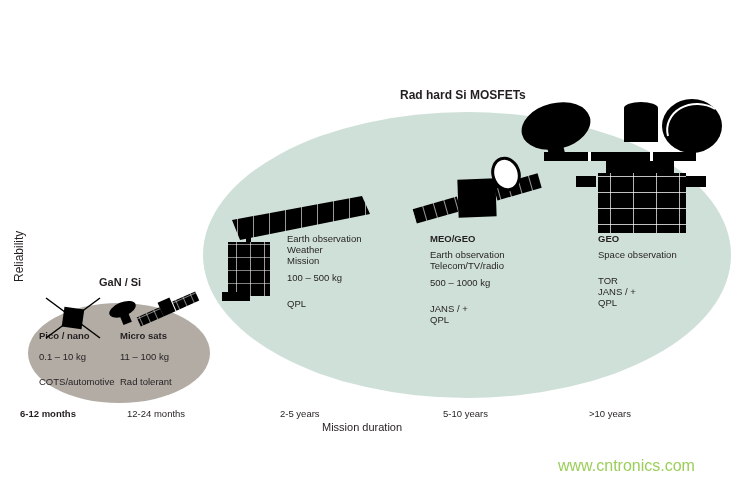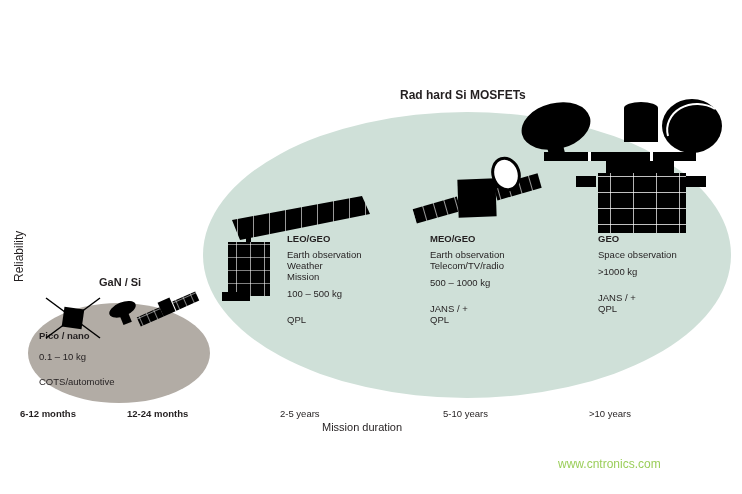--- a/index.html
+++ b/index.html
@@ -15,39 +15,39 @@
   }
   .ellipse{position:absolute;border-radius:50%;}
   .ellipse-rad{left:203px;top:112px;width:528px;height:286px;background:var(--radhard_ellipse);}
   .ellipse-gan{left:28px;top:303px;width:182px;height:100px;background:var(--gan_ellipse);}
   .y-label{
     position:absolute;left:12px;top:282px;font-size:12px;
     transform:rotate(-90deg);transform-origin:0 0;white-space:nowrap;
   }
   .x-title{position:absolute;left:322px;top:421px;font-size:11px;}
   .tick{position:absolute;top:408px;font-size:9.5px;white-space:nowrap;}
-  .tick-0{left:20px;font-weight:bold;} .tick-1{left:127px;font-weight:bold;} .tick-2{left:280px;} .tick-3{left:443px;} .tick-4{left:589px;}
+  .tick-0{left:20px;font-weight:bold;} .tick-1{left:127px;} .tick-2{left:280px;} .tick-3{left:443px;} .tick-4{left:589px;}
   .rad-title{position:absolute;left:400px;top:88px;font-size:12px;font-weight:700;white-space:nowrap;}
   .gan-title{position:absolute;left:80px;top:276px;font-size:11px;font-weight:700;white-space:nowrap;margin-left:19px;}
   .rad-col{position:absolute;top:233px;width:140px;font-size:9.5px;line-height:11px;}
   .rad-col-0{left:287px;} .rad-col-1{left:430px;} .rad-col-2{left:582px;margin-left:16px;}
   .col-name{font-weight:700;margin-bottom:5px;}
   .mass{margin-top:6px;}
   .grades{margin-top:15px;}
   .gan-col{position:absolute;top:330px;width:82px;font-size:9.5px;line-height:12px;}
   .gan-col-0{left:39px;} .gan-col-1{left:120px;}
   .gan-col .mass{margin-top:9px;}
   .gan-col .grade{margin-top:13px;}
   .sat{position:absolute;}
   .sat-pico{left:42px;top:292px;}
   .sat-micro{left:106px;top:281px;}
   .sat-leo{left:222px;top:192px;}
   .sat-meo{left:412px;top:143px;}
   .sat-geo{left:518px;top:96px;}
-  .watermark{position:absolute;left:558px;top:457px;font-size:12px;color:var(--watermark);white-space:nowrap;}
+  .watermark{position:absolute;left:558px;top:457px;font-size:16px;color:var(--watermark);white-space:nowrap;}
 </style>
 </head>
 <body>
 
 <div class="canvas">
 
   <div class="ellipse ellipse-rad"></div>
   <div class="ellipse ellipse-gan"></div>
 
   <div class="y-label">Reliability</div>
@@ -59,23 +59,27 @@
   <span class="tick tick-4">&gt;10 years</span>
 
   <div class="rad-title">Rad hard Si MOSFETs</div>
   <div class="gan-title">GaN / Si</div>
 
   <div class="gan-col gan-col-0">
     <div class="col-name">Pico / nano</div>
     <div class="mass">0.1 – 10 kg</div>
     <div class="grade">COTS/automotive</div>
   </div>
+  <div class="gan-col gan-col-1">
+    <div class="col-name">Micro sats</div>
+    <div class="mass">11 – 100 kg</div>
+    <div class="grade">Rad tolerant</div>
+  </div>
 
   <div class="rad-col rad-col-0">
-    <div class="col-name">LEO/GEO</div>
     <div class="line">Earth observation</div>
     <div class="line">Weather</div>
     <div class="line">Mission</div>
     <div class="mass">100 – 500 kg</div>
     <div class="grades">
       <div class="line">QPL</div>
     </div>
   </div>
 
   <div class="rad-col rad-col-1">
@@ -85,22 +89,22 @@
     <div class="mass">500 – 1000 kg</div>
     <div class="grades">
       <div class="line">JANS / +</div>
       <div class="line">QPL</div>
     </div>
   </div>
 
   <div class="rad-col rad-col-2">
     <div class="col-name">GEO</div>
     <div class="line">Space observation</div>
-    <div class="mass">&gt;1000 kg</div>
     <div class="grades">
+      <div class="line">TOR</div>
       <div class="line">JANS / +</div>
       <div class="line">QPL</div>
     </div>
   </div>
 
   <svg class="sat sat-pico" width="62" height="52" viewBox="0 0 62 52">
     <line x1="4" y1="6" x2="58" y2="46" stroke="#000" stroke-width="1.5"></line>
     <line x1="4" y1="46" x2="58" y2="6" stroke="#000" stroke-width="1.5"></line>
     <rect x="21" y="16" width="20" height="20" fill="#000" transform="rotate(8 31 26)"></rect>
   </svg>

